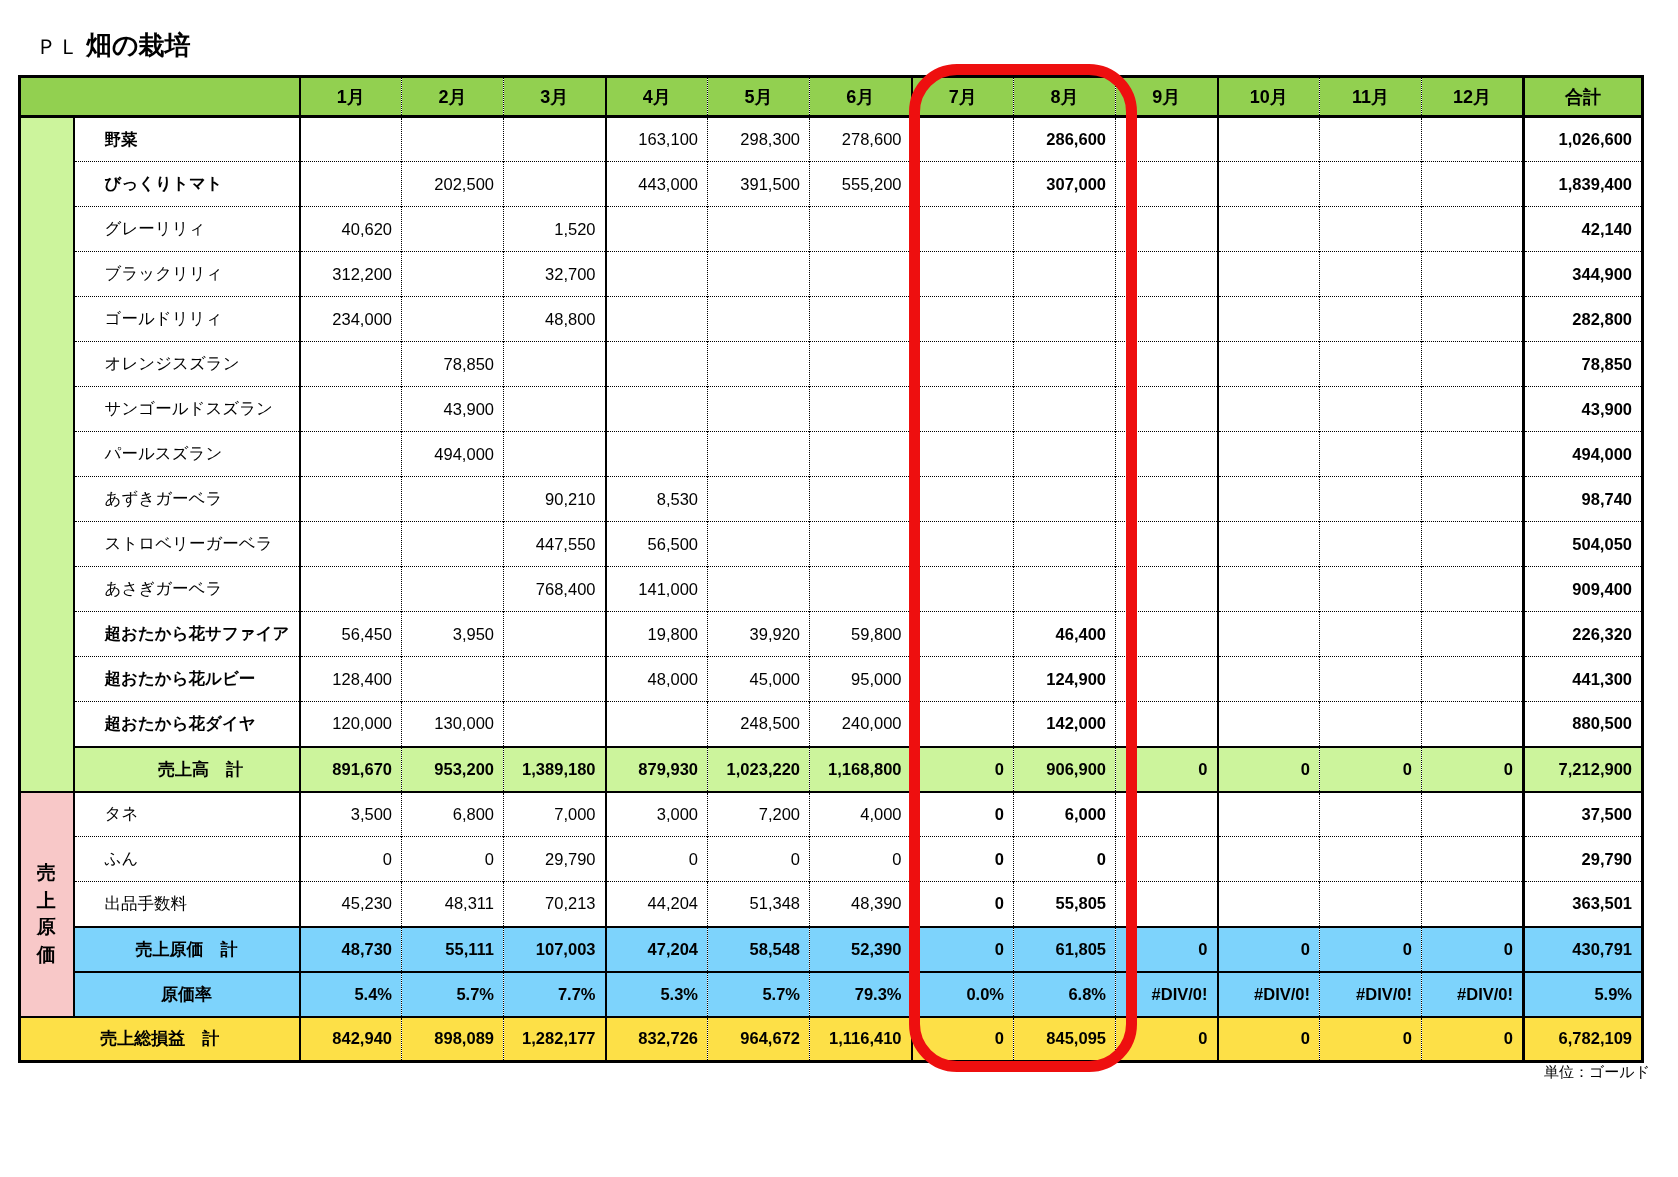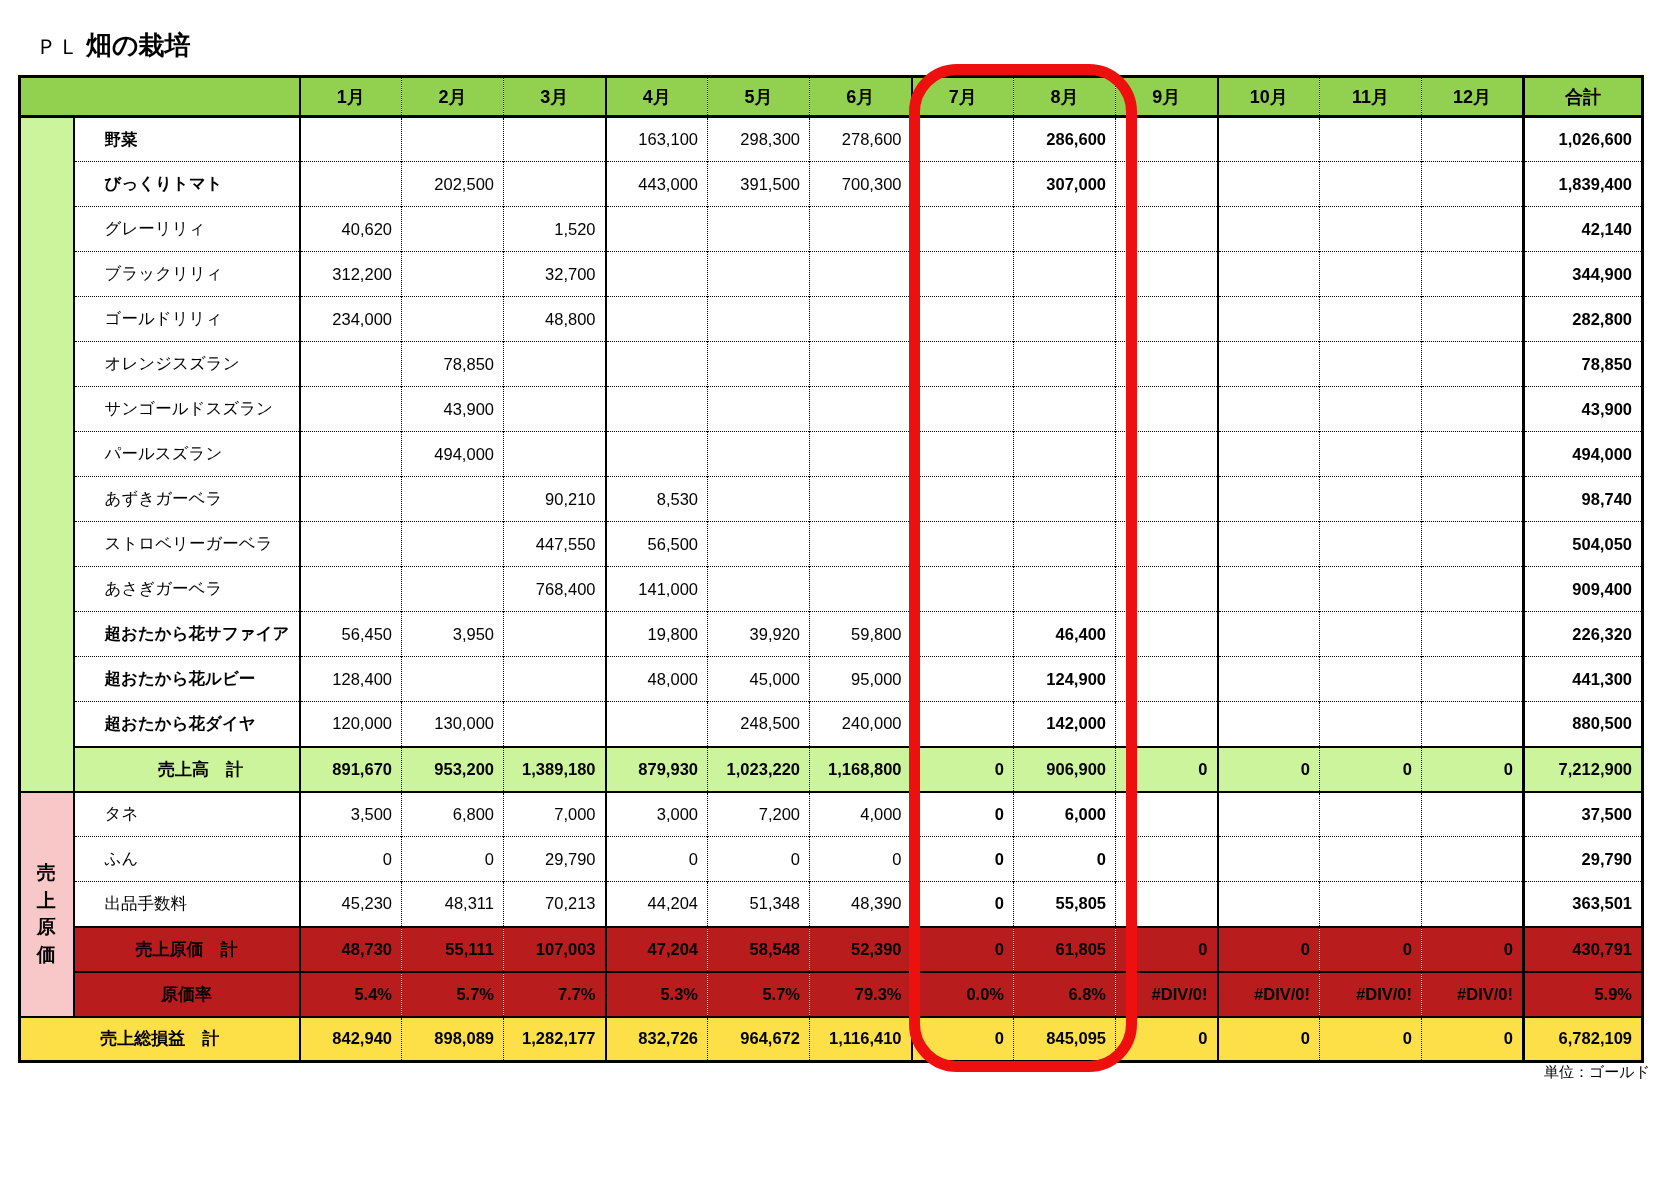--- a/index.html
+++ b/index.html
@@ -33,21 +33,21 @@
   td.band-green{background:#CCF49C;}
   td.band-pink{background:#F8C8C8;}
   .vtext{display:inline-block;writing-mode:vertical-rl;text-orientation:upright;
     font-weight:bold;font-size:19px;letter-spacing:28px;line-height:1;}
 
   td.label-cell{text-align:left;padding-left:30px;}
   td.center-label{text-align:center;font-weight:bold;font-size:17px;}
   td.num{text-align:right;padding-right:9px;}
   td.b{font-weight:bold;}
   tr.row-green td{background:#CCF49C;}
-  tr.row-pink td{background:#b91c1c;}
+  tr.row-pink td{background:#7dd3fc;}
   tr.row-yellow td{background:#fde047;}
   tr.sum td{font-weight:bold;}
 
   .highlight-box{position:absolute;left:909px;top:64px;width:228px;height:1008px;
     box-sizing:border-box;border:11px solid #EE0F0F;border-radius:48px;z-index:5;pointer-events:none;}
 
   .unit-note{position:absolute;right:28px;top:1063px;font-size:15px;}
 </style>
 </head>
 <body>
@@ -113,21 +113,21 @@
           <td class="num"></td>
           <td class="num tot b">1,026,600</td>
         </tr>
         <tr class="prod">
           <td class="label-cell qs b" style="border-left: 2px solid rgb(0, 0, 0);">びっくりトマト</td>
           <td class="num qs"></td>
           <td class="num">202,500</td>
           <td class="num"></td>
           <td class="num qs">443,000</td>
           <td class="num">391,500</td>
-          <td class="num">700,300</td>
+          <td class="num">555,200</td>
           <td class="num qs b"></td>
           <td class="num b">307,000</td>
           <td class="num"></td>
           <td class="num qs"></td>
           <td class="num"></td>
           <td class="num"></td>
           <td class="num tot b">1,839,400</td>
         </tr>
         <tr class="prod">
           <td class="label-cell qs" style="border-left: 2px solid rgb(0, 0, 0);">グレーリリィ</td>

